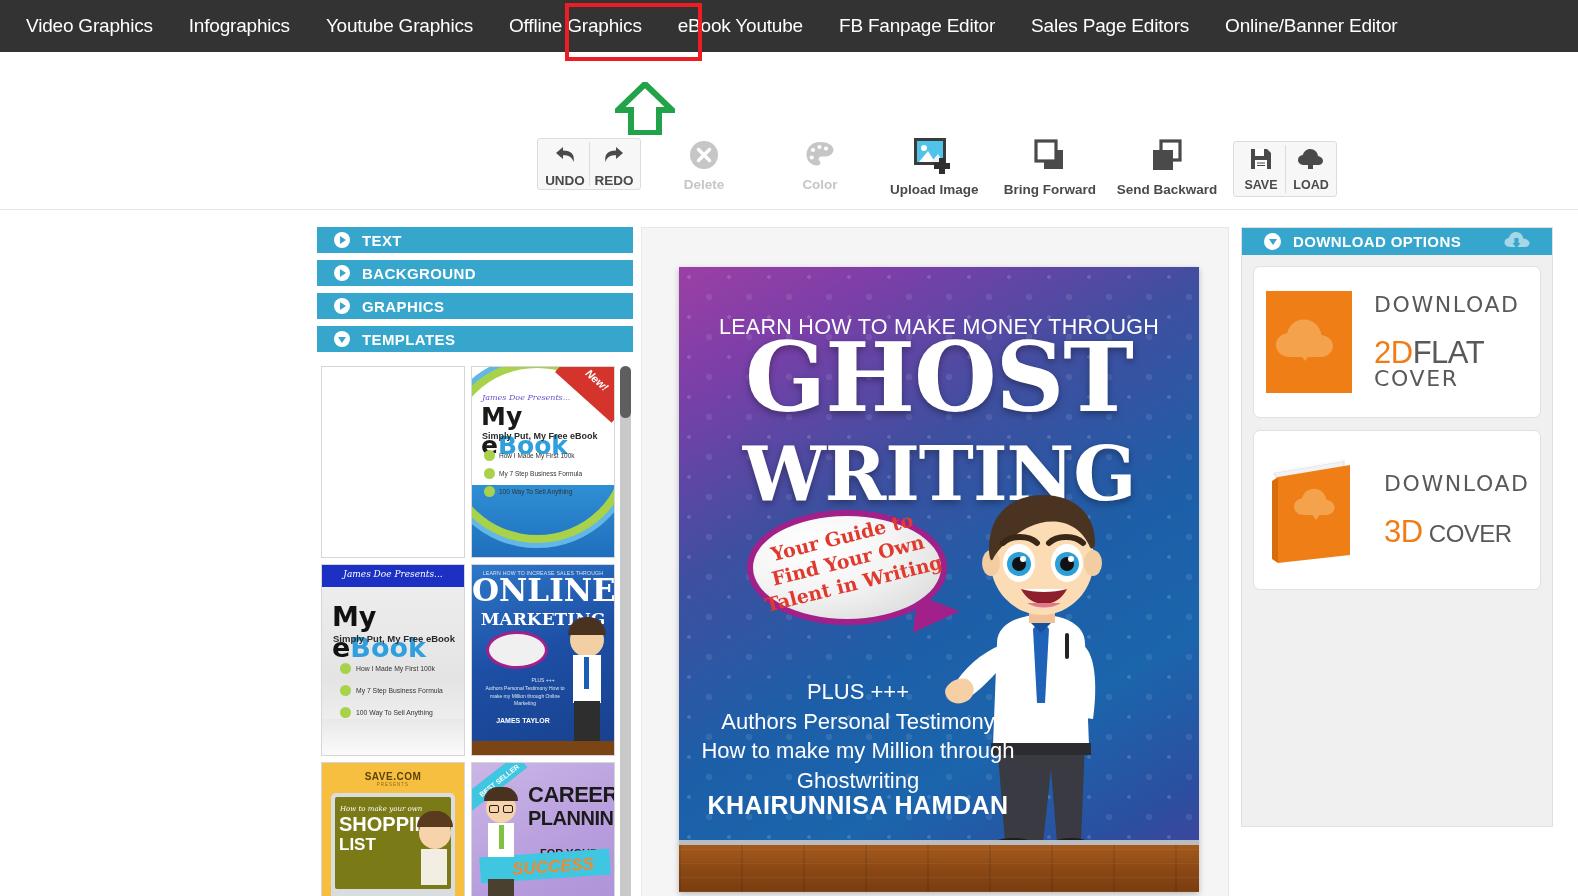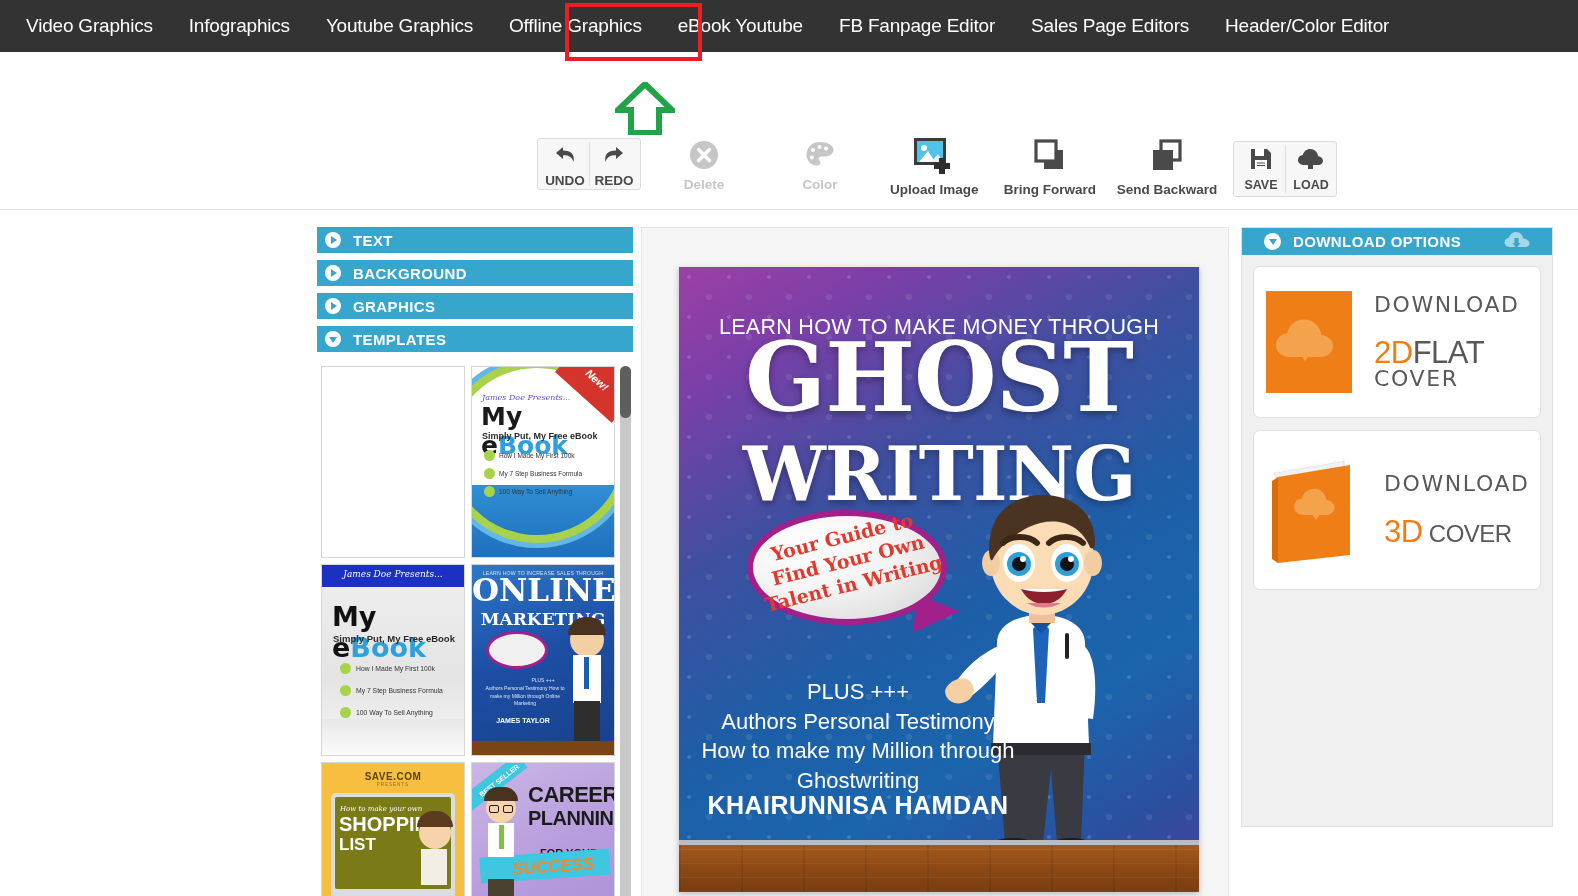--- a/index.html
+++ b/index.html
@@ -90,21 +90,21 @@
     width: 316px; height: 670px;
   }
   .acc-header {
     height: 26px;
     background: #37a6cc;
     color: #ffffff;
     font-size: 15px;
     font-weight: bold;
     letter-spacing: 0.4px;
     display: flex; align-items: center;
-    padding-left: 8px;
+    padding-left: 17px;
     margin-bottom: 7px;
     cursor: pointer;
   }
   .acc-header .chev {
     width: 16px; height: 16px;
     border-radius: 50%;
     background: #ffffff;
     margin-right: 12px;
     display: flex; align-items: center; justify-content: center;
     flex: none;
@@ -319,21 +319,21 @@
 <body>
 
 <div class="topnav no-sel">
   <div class="nav-item">Video Graphics</div>
   <div class="nav-item">Infographics</div>
   <div class="nav-item">Youtube Graphics</div>
   <div class="nav-item">Offline Graphics</div>
   <div class="nav-item active">eBook Youtube</div>
   <div class="nav-item">FB Fanpage Editor</div>
   <div class="nav-item">Sales Page Editors</div>
-  <div class="nav-item">Header/Color Editor</div>
+  <div class="nav-item">Online/Banner Editor</div>
 </div>
 
 <div class="red-box"></div>
 
 <svg class="green-arrow" viewBox="0 0 60 53">
   <polygon points="30,2 57,28 44,28 44,51 16,51 16,28 3,28" fill="#ffffff" stroke="#22a34a" stroke-width="6" stroke-linejoin="miter"></polygon>
 </svg>
 
 <div class="toolbar no-sel">
 

